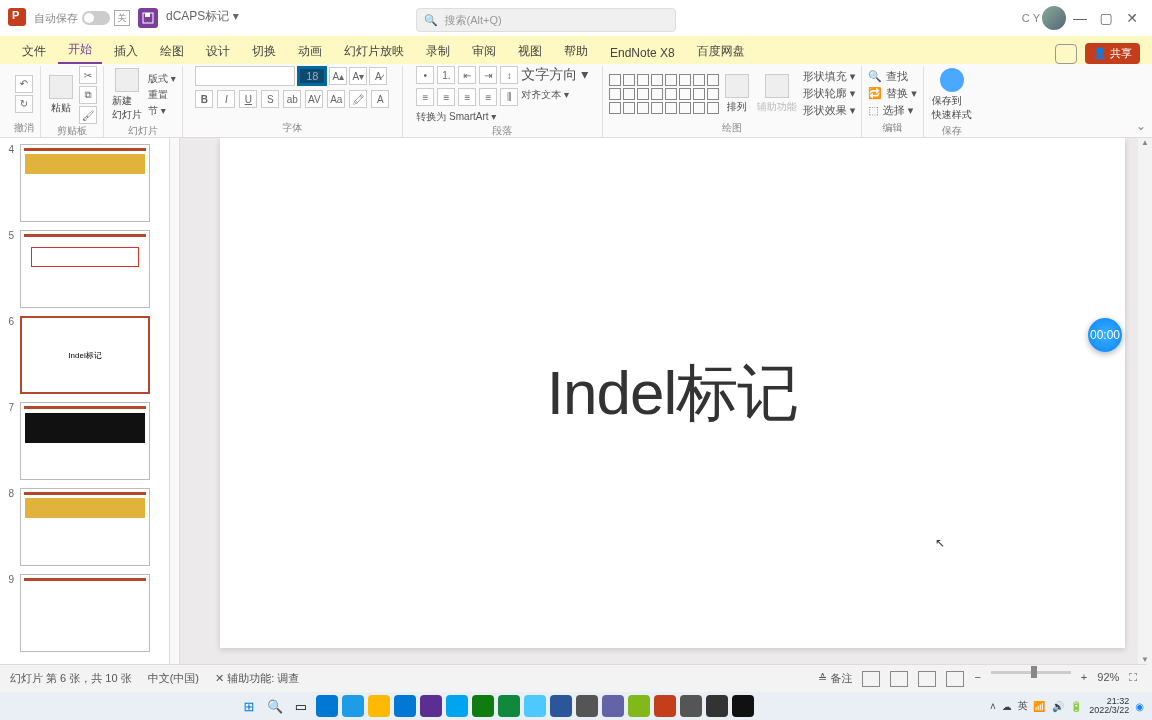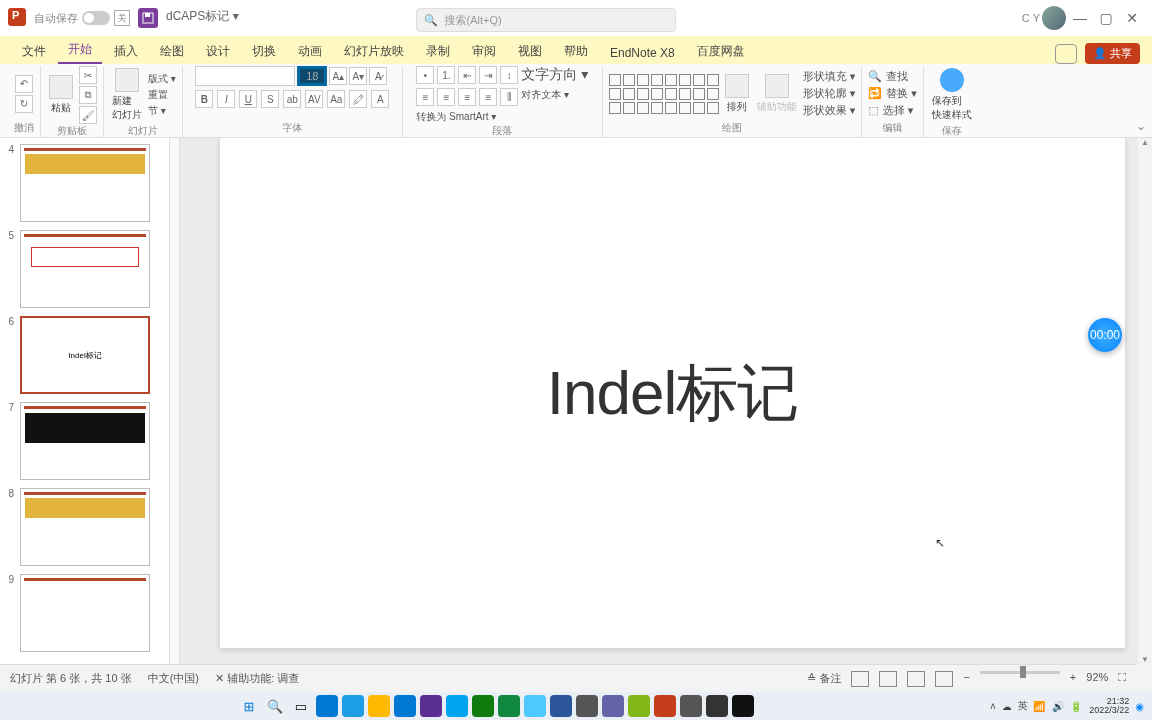--- a/index.html
+++ b/index.html
@@ -57,21 +57,21 @@
 .canvas-area { flex:1; background:#eceaea; position:relative; overflow:hidden; }
 .slide { position:absolute; left:40px; top:0; width:905px; height:510px; background:#fff; box-shadow:0 2px 6px rgba(0,0,0,.15); display:flex; align-items:center; justify-content:center; }
 .slide-text { font-size:62px; font-weight:300; color:#333; letter-spacing:-1px; }
 .cursor-arrow { position:absolute; left:755px; top:398px; font-size:12px; color:#333; }
 .rec-badge { position:absolute; right:30px; top:180px; width:34px; height:34px; border-radius:50%; background:radial-gradient(circle,#3bb0ff,#0a84ff); color:#fff; font-size:12px; display:flex; align-items:center; justify-content:center; box-shadow:0 2px 6px rgba(0,0,0,.3); }
 .vscroll { position:absolute; right:0; top:0; bottom:0; width:14px; background:#f3f3f3; }
 .vscroll::before { content:"▲"; position:absolute; top:0; font-size:8px; color:#888; left:3px; }
 .vscroll::after { content:"▼"; position:absolute; bottom:0; font-size:8px; color:#888; left:3px; }
 
 
-.status { position:absolute; bottom:28px; left:0; right:16px; height:28px; background:#f3f3f3; border-top:1px solid #ddd; display:flex; align-items:center; padding:0 10px; font-size:11px; color:#555; gap:16px; }
+.status { position:absolute; bottom:28px; left:0; right:5px; height:28px; background:#f3f3f3; border-top:1px solid #ddd; display:flex; align-items:center; padding:0 10px; font-size:11px; color:#555; gap:16px; }
 .status-right { margin-left:auto; display:flex; align-items:flex-start; gap:10px; }
 .view-btn { width:18px; height:16px; border:1px solid #888; }
 .zoom-slider { width:80px; height:3px; background:#ccc; position:relative; }
 .zoom-slider::after { content:""; width:6px; height:12px; background:#888; position:absolute; left:50%; top:-5px; }
 
 
 .taskbar { position:absolute; bottom:0; left:0; right:0; height:28px; background:#eaeef5; display:flex; align-items:center; padding:0 8px; gap:6px; }
 .tb-icon { width:22px; height:22px; border-radius:4px; display:flex; align-items:center; justify-content:center; font-size:13px; }
 .tb-tray { margin-left:auto; display:flex; align-items:center; gap:6px; font-size:10px; color:#444; }
 .clock { display:flex; flex-direction:column; line-height:1; text-align:right; font-size:9px; color:#333; }

